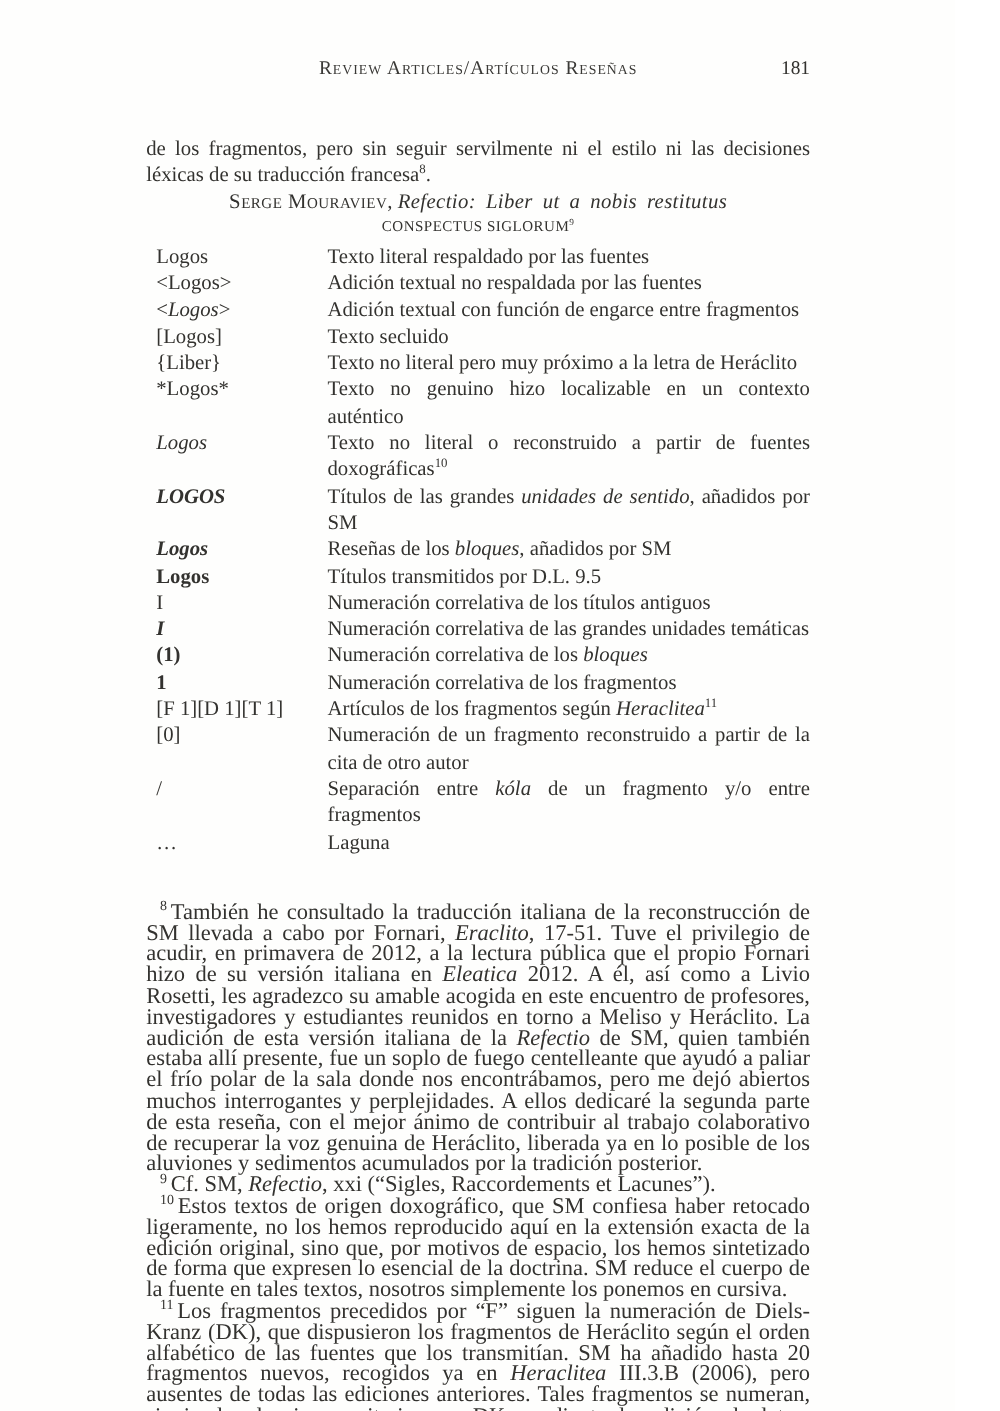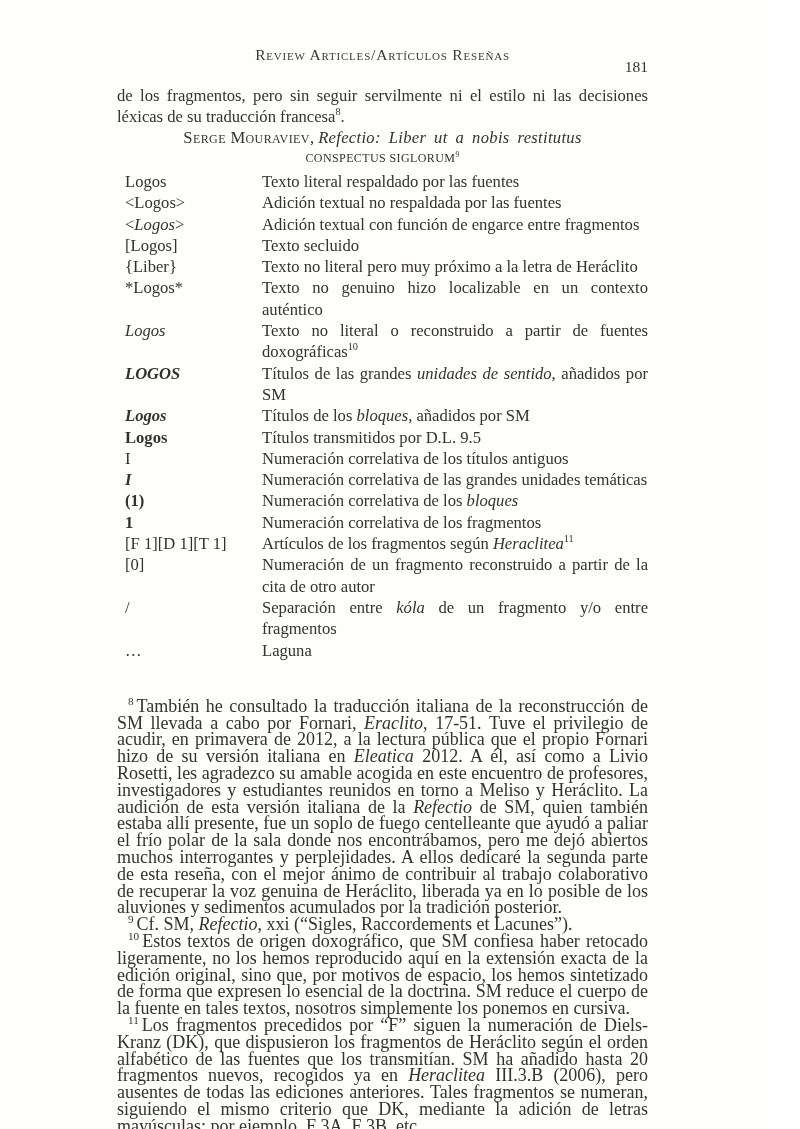--- a/index.html
+++ b/index.html
@@ -19,26 +19,26 @@
   
   .running-head { position:relative; height:20px; }
   .head-title {
     text-align:center;
     font-variant:small-caps;
     font-size:15.5px;
     letter-spacing:0.8px;
     color:#3a3936;
   }
   .page-number {
-    position:absolute; right:0; top:12px;
+    position:absolute; right:0; top:0;
     font-size:15.5px;
   }
   
   .body-par {
-    margin-top:19px;
+    margin-top:42px;
     font-size:16.6px;
     line-height:21px;
     text-align:justify;
   }
   
   .work-heading {
     margin-top:0px;
     font-size:16.6px;
     line-height:21px;
     text-align:center;
@@ -124,21 +124,21 @@
       <div class="srow">
           <div class="sig"><span class="rs-i">Logos</span></div>
           <div class="des"><span>Texto no literal o reconstruido a partir de fuentes doxográficas</span><span class="rs-sup">10</span></div>
         </div>
       <div class="srow">
           <div class="sig"><span class="rs-bi">LOGOS</span></div>
           <div class="des"><span>Títulos de las grandes </span><span class="rs-i">unidades de sentido</span><span>, añadidos por SM</span></div>
         </div>
       <div class="srow">
           <div class="sig"><span class="rs-bi">Logos</span></div>
-          <div class="des"><span>Títulos de los </span><span class="rs-i">bloques</span><span>, añadidos por SM</span></div>
+          <div class="des"><span>Reseñas de los </span><span class="rs-i">bloques</span><span>, añadidos por SM</span></div>
         </div>
       <div class="srow">
           <div class="sig"><span class="rs-b">Logos</span></div>
           <div class="des"><span>Títulos transmitidos por D.L. 9.5</span></div>
         </div>
       <div class="srow">
           <div class="sig"><span>I</span></div>
           <div class="des"><span>Numeración correlativa de los títulos antiguos</span></div>
         </div>
       <div class="srow">

